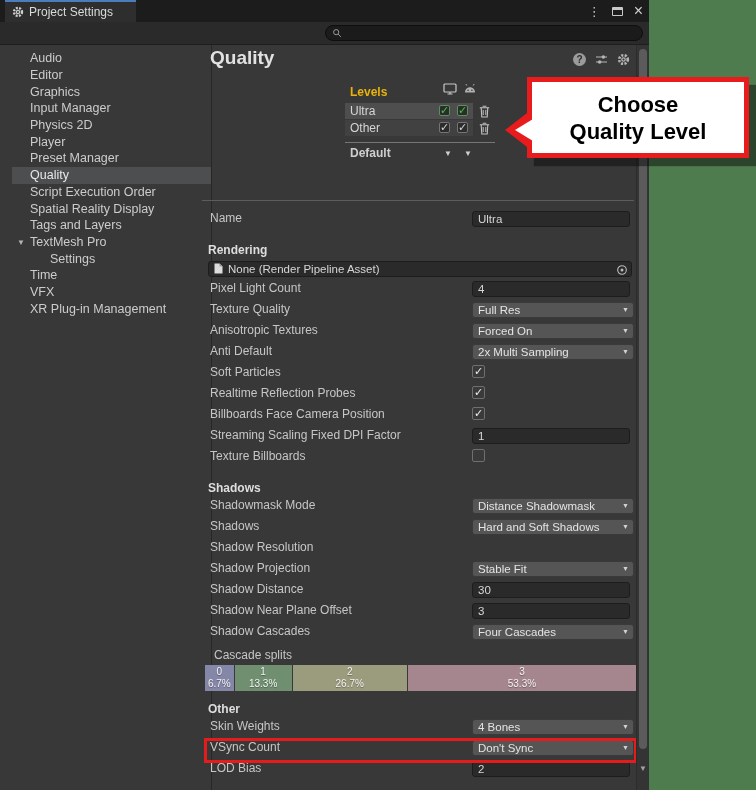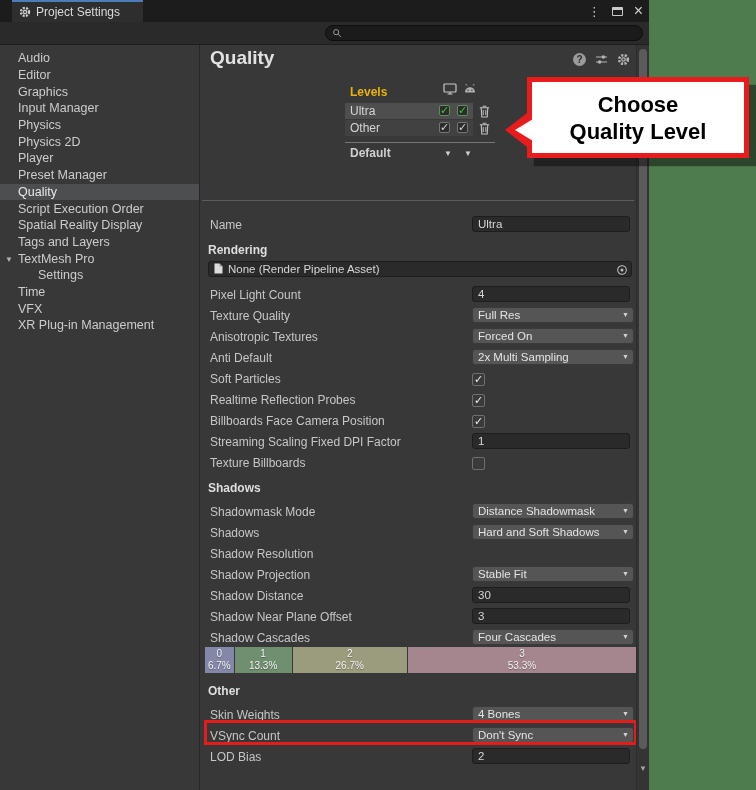--- a/index.html
+++ b/index.html
@@ -7,36 +7,36 @@
   body {
     width:756px; height:790px; position:relative; overflow:hidden;
     background:#4f7c4e;
     font-family:"Liberation Sans","DejaVu Sans",sans-serif;
     -webkit-font-smoothing:antialiased;
   }
   .window { position:absolute; left:0; top:0; width:649px; height:790px; background:#383838; }
 
   
   .titlebar { position:absolute; left:0; top:0; width:100%; height:22px; background:#1c1c1c; }
-  .tab { position:absolute; left:12px; top:0; width:131px; height:22px; background:#2e2e2e;
+  .tab { position:absolute; left:5px; top:0; width:131px; height:22px; background:#2e2e2e;
          border-top:2px solid #4b7dbd; display:flex; align-items:center; gap:5px; padding-left:7px; }
   .tab-label { font-size:12px; color:#dadada; white-space:nowrap; }
   .winbtns { position:absolute; right:6px; top:0; height:22px; display:flex; align-items:center; gap:11px; }
   .kebab { color:#c4c4c4; font-size:13px; line-height:1; }
   .maxbox { width:11px; height:9px; border:1px solid #c9c9c9; border-top:3px solid #c9c9c9; border-radius:1px; }
   .closex { color:#d2d2d2; font-size:16px; line-height:1; }
 
   
   .toolbar { position:absolute; left:0; top:22px; width:100%; height:23px; background:#2a2a2a; border-bottom:1px solid #1e1e1e; }
   .search { position:absolute; left:325px; top:3px; width:318px; height:16px; background:#1b1b1b;
             border:1px solid #0e0e0e; border-radius:8px; display:flex; align-items:center; gap:4px; padding-left:6px; }
   .search input { background:transparent; border:none; outline:none; color:#cfcfcf; font-size:11px; width:280px; height:12px; padding:0; }
 
   
-  .sidebar { position:absolute; left:0; top:45px; width:200px; bottom:0; border-right:1px solid #272727; padding-top:5px; }
+  .sidebar { position:absolute; left:12px; top:45px; width:200px; bottom:0; border-right:1px solid #272727; padding-top:5px; }
   .side-item { height:16.7px; display:flex; align-items:center; padding-left:18px; font-size:12.5px; color:#cccccc; position:relative; white-space:nowrap; }
   .side-item.selected { background:#4c4e50; color:#e8e8e8; }
   .side-item.indent { padding-left:38px; }
   .side-item .fold { position:absolute; left:5px; top:50%; transform:translateY(-50%); font-size:8px; color:#b2b2b2; width:10px; }
 
   
   .content { position:absolute; left:200px; top:45px; width:436px; bottom:0; overflow:hidden; }
   .qtitle { position:absolute; left:10px; top:2px; font-size:19px; font-weight:bold; color:#e2e2e2; }
   .cicons { position:absolute; right:6px; top:8px; display:flex; gap:9px; align-items:center; }
   .helpc { width:13px; height:13px; border-radius:50%; background:#9b9b9b; color:#2d2d2d; font-size:10px; font-weight:bold;
@@ -59,21 +59,21 @@
   .lvl-trash { position:absolute; left:134px; top:2px; }
   .lvl-divider { position:absolute; left:145px; top:97px; width:150px; height:1px; background:#767676; }
   .default-row { position:absolute; left:150px; top:101px; font-size:12px; font-weight:bold; color:#cfcfcf; }
   .def-caret { position:absolute; top:104px; font-size:8px; color:#cfcfcf; }
   .addbtn { position:absolute; left:145px; top:123px; width:148px; height:17px; background:#525252; border:1px solid #606060;
             border-radius:3px; color:#dedede; font-size:11.5px; display:flex; align-items:center; justify-content:center; }
   .sep { position:absolute; left:2px; top:155px; width:432px; height:1px; background:#5c5c5c; }
 
   
   .form { position:absolute; left:0; top:166px; width:436px; }
-  .frow { display:flex; align-items:flex-end; height:21px; padding-left:10px; position:relative; }
+  .frow { display:flex; align-items:flex-start; height:21px; padding-left:10px; position:relative; }
   .flabel { width:262px; font-size:12px; color:#c6c6c6; flex:none; white-space:nowrap; }
   .tinput { width:158px; height:16px; background:#2a2a2a; border:1px solid #1d1d1d; border-radius:3px;
             color:#d6d6d6; font-size:11.5px; padding:0 5px; outline:none; font-family:inherit; }
   .dropdown { width:162px; height:16px; background:#555555; border:1px solid #3a3a3a; border-radius:3px;
               position:relative; display:flex; align-items:center; padding-left:5px; }
   .dval { font-size:11.5px; color:#e4e4e4; white-space:nowrap; }
   .dcaret { position:absolute; right:4px; top:50%; transform:translateY(-52%); font-size:7px; color:#d2d2d2; }
   .cbox { width:13px; height:13px; background:#3a3a3a; border:1px solid #6f6f6f; border-radius:2px;
           font-size:11px; color:#f0f0f0; line-height:11px; text-align:center; }
   .sheader { height:16px; margin-top:10px; margin-bottom:2px; padding-left:8px; font-size:12px; font-weight:bold; color:#dedede;
@@ -155,24 +155,20 @@
     <span class="fold"></span>
     <span class="slabel">Editor</span>
   </div>
         <div class="side-item">
     <span class="fold"></span>
     <span class="slabel">Graphics</span>
   </div>
         <div class="side-item">
     <span class="fold"></span>
     <span class="slabel">Input Manager</span>
-  </div>
-        <div class="side-item">
-    <span class="fold"></span>
-    <span class="slabel">Physics</span>
   </div>
         <div class="side-item">
     <span class="fold"></span>
     <span class="slabel">Physics 2D</span>
   </div>
         <div class="side-item">
     <span class="fold"></span>
     <span class="slabel">Player</span>
   </div>
         <div class="side-item">
@@ -390,20 +386,23 @@
     <input class="tinput" type="text" value="3" style="">
   </div>
         <div class="frow">
     <span class="flabel">Shadow Cascades</span>
     <div class="dropdown">
       <span class="dval">Four Cascades</span>
       <span class="dcaret">▼</span>
     </div>
   </div>
         <div>
+    <div class="cascade-label-row">
+            <span class="clabel">Cascade splits</span>
+          </div>
     <div class="cbar">
             <div class="cseg" style="width: 6.7%; background: rgb(133, 135, 168);">
               <div>0</div>
               <div>6.7%</div>
             </div>
             <div class="cseg" style="width: 13.3%; background: rgb(111, 143, 112);">
               <div>1</div>
               <div>13.3%</div>
             </div>
             <div class="cseg" style="width: 26.7%; background: rgb(155, 156, 125);">

